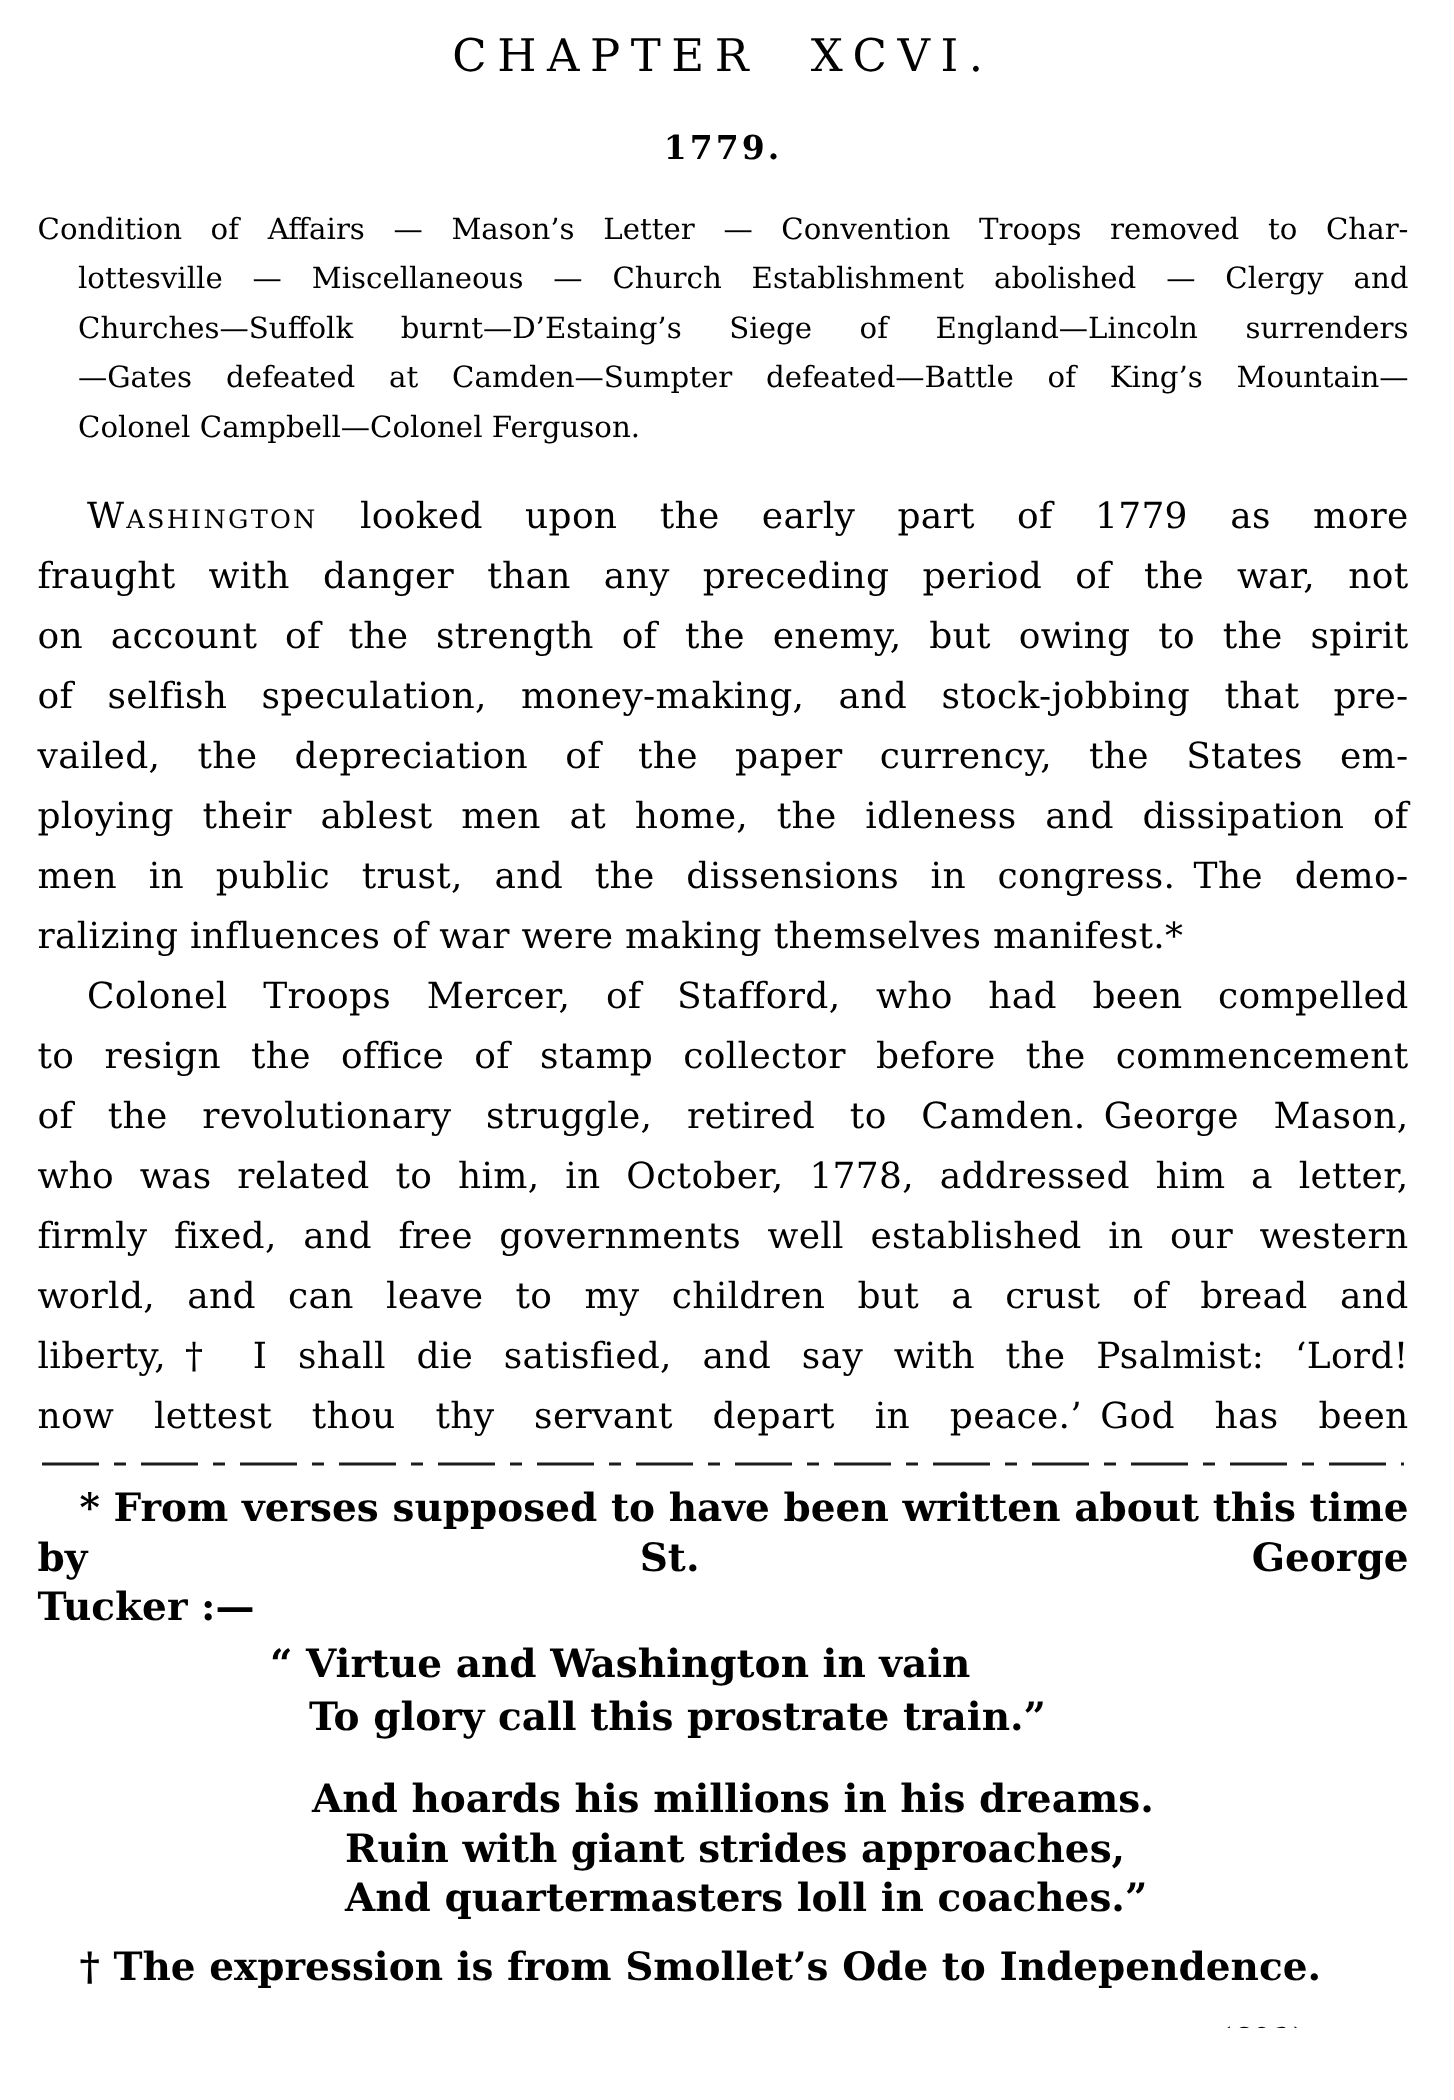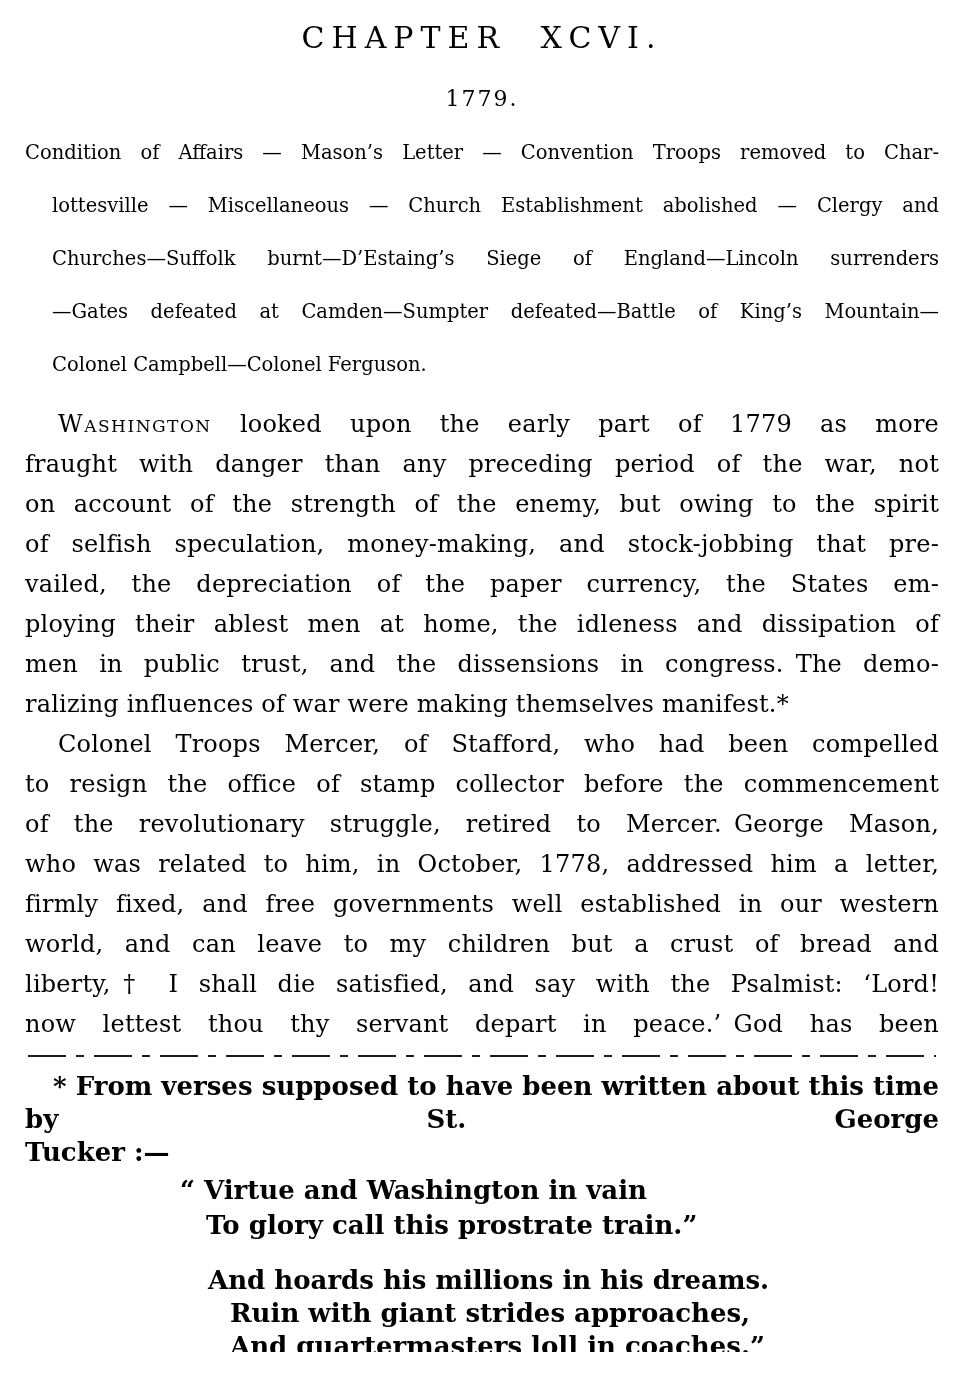--- a/index.html
+++ b/index.html
@@ -25,34 +25,33 @@
     font-size: 30px;
     font-weight: normal;
     letter-spacing: 7px;
     word-spacing: 18px;
     line-height: 40px;
   }
   .year-heading {
     margin: 28px 0 0 0;
     text-align: center;
     font-size: 22px;
-    font-weight: normal;
+    font-weight: bold;
     letter-spacing: 2px;
     line-height: 26px;
   }
   
   .summary {
     margin-top: 24px;
     font-size: 19.5px;
     line-height: 33px;
   }
   .summary .line {
     text-align: justify;
     text-align-last: justify;
-    margin-top: 20px;
   }
   .summary .line + .line { margin-left: 27px; }
   .summary .line:last-child { text-align-last: left; }
   
   .body-text {
     margin-top: 23px;
     font-size: 24px;
     line-height: 40px;
     letter-spacing: 0.2px;
   }
@@ -138,21 +137,21 @@
         <div class="line">on account of the strength of the enemy, but owing to the spirit</div>
         <div class="line">of selfish speculation, money-making, and stock-jobbing that pre-</div>
         <div class="line">vailed, the depreciation of the paper currency, the States em-</div>
         <div class="line">ploying their ablest men at home, the idleness and dissipation of</div>
         <div class="line">men in public trust, and the dissensions in congress. The demo-</div>
         <div class="line">ralizing influences of war were making themselves manifest.*</div>
       </div>
     <div class="para">
         <div class="line">Colonel Troops Mercer, of Stafford, who had been compelled</div>
         <div class="line">to resign the office of stamp collector before the commencement</div>
-        <div class="line">of the revolutionary struggle, retired to Mercer. George Mason,</div>
+        <div class="line">of the revolutionary struggle, retired to Camden. George Mason,</div>
         <div class="line">who was related to him, in October, 1778, addressed him a letter,</div>
         <div class="line">firmly fixed, and free governments well established in our western</div>
         <div class="line">world, and can leave to my children but a crust of bread and</div>
         <div class="line">liberty,† I shall die satisfied, and say with the Psalmist: ‘Lord!</div>
         <div class="line">now lettest thou thy servant depart in peace.’ God has been</div>
       </div>
   </main>
 
   <hr class="footnote-rule">
 

